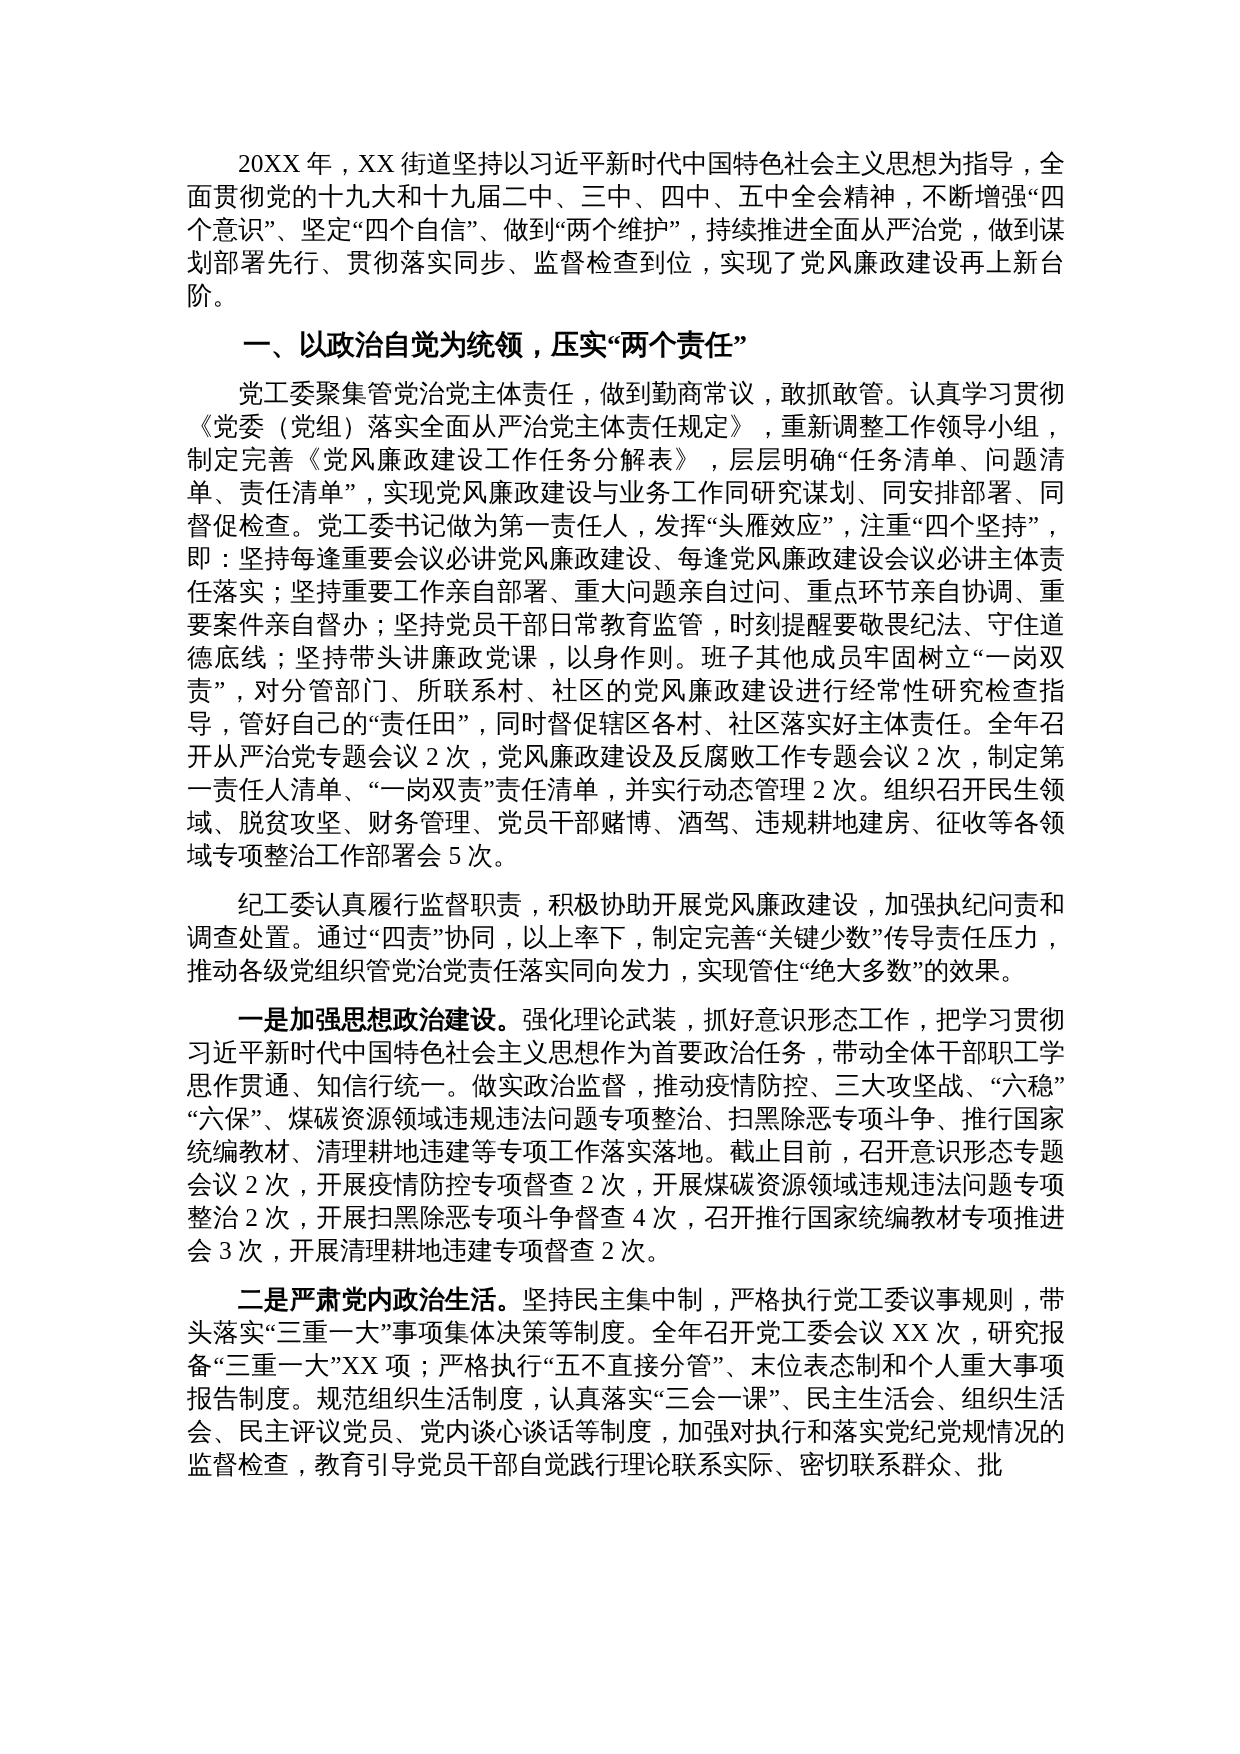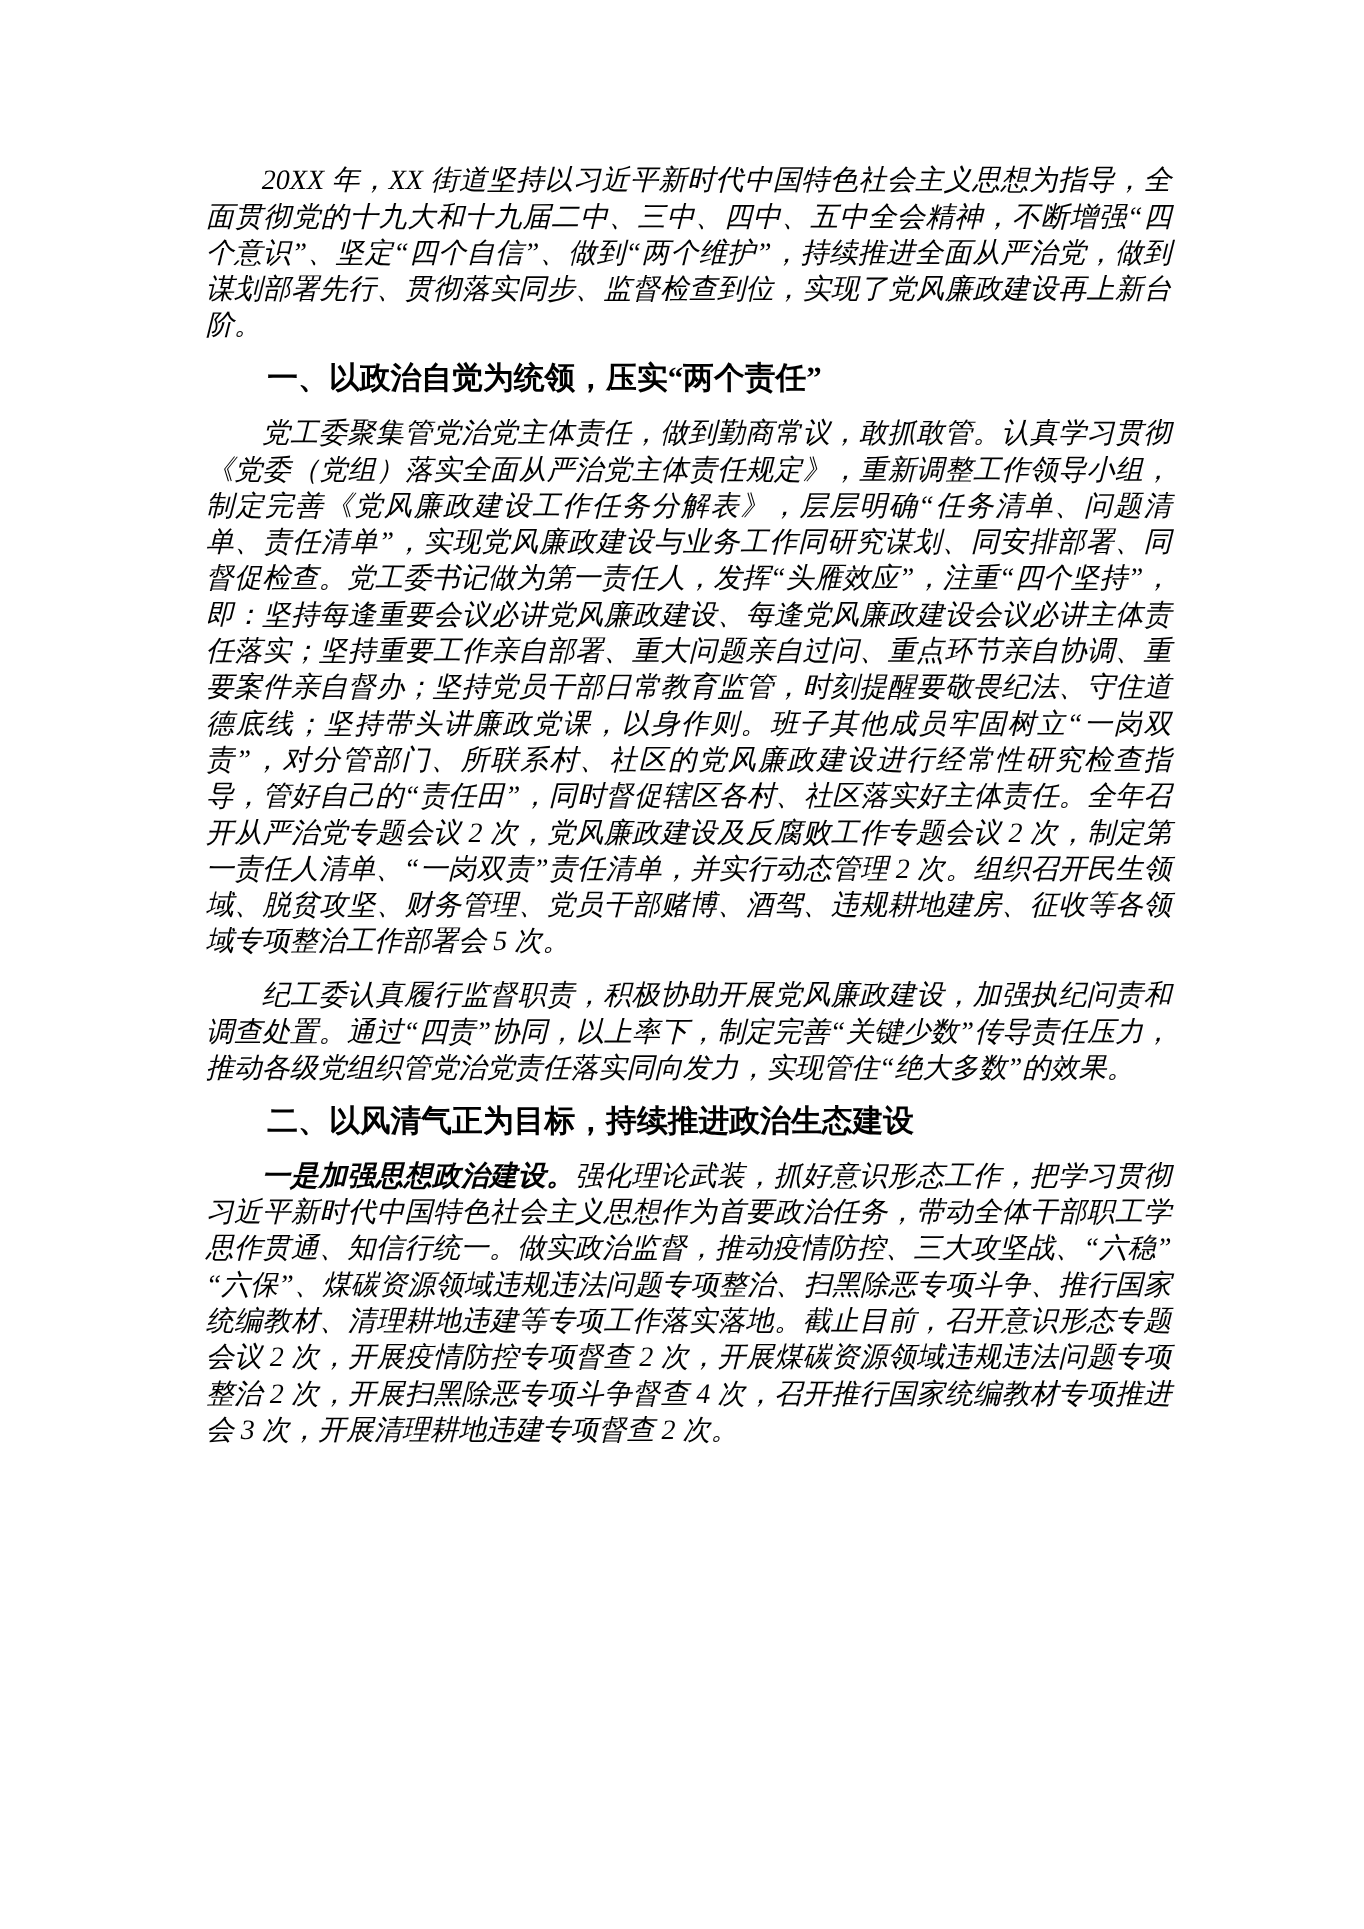--- a/index.html
+++ b/index.html
@@ -23,21 +23,20 @@
     width: 878px;
   }
   .body-para {
     font-size: 25.5px;
     line-height: 33px;
     margin: 0 0 16px 0;
     text-indent: 2em;
     text-align: justify;
     letter-spacing: 0;
     word-break: break-all;
-    font-style: italic;
   }
   .section-heading {
     font-size: 28px;
     line-height: 33px;
     font-weight: 700;
     margin: 0 0 16px 0;
     text-indent: 2em;
     text-align: left;
   }
   .lead {
@@ -46,16 +45,16 @@
 </style>
 </head>
 <body>
 
 <div class="page">
   <div class="content">
       <p class="body-para">20XX 年，XX 街道坚持以习近平新时代中国特色社会主义思想为指导，全面贯彻党的十九大和十九届二中、三中、四中、五中全会精神，不断增强“四个意识”、坚定“四个自信”、做到“两个维护”，持续推进全面从严治党，做到谋划部署先行、贯彻落实同步、监督检查到位，实现了党风廉政建设再上新台阶。</p>
       <h2 class="section-heading">一、以政治自觉为统领，压实“两个责任”</h2>
       <p class="body-para">党工委聚集管党治党主体责任，做到勤商常议，敢抓敢管。认真学习贯彻《党委（党组）落实全面从严治党主体责任规定》，重新调整工作领导小组，制定完善《党风廉政建设工作任务分解表》，层层明确“任务清单、问题清单、责任清单”，实现党风廉政建设与业务工作同研究谋划、同安排部署、同督促检查。党工委书记做为第一责任人，发挥“头雁效应”，注重“四个坚持”，即：坚持每逢重要会议必讲党风廉政建设、每逢党风廉政建设会议必讲主体责任落实；坚持重要工作亲自部署、重大问题亲自过问、重点环节亲自协调、重要案件亲自督办；坚持党员干部日常教育监管，时刻提醒要敬畏纪法、守住道德底线；坚持带头讲廉政党课，以身作则。班子其他成员牢固树立“一岗双责”，对分管部门、所联系村、社区的党风廉政建设进行经常性研究检查指导，管好自己的“责任田”，同时督促辖区各村、社区落实好主体责任。全年召开从严治党专题会议 2 次，党风廉政建设及反腐败工作专题会议 2 次，制定第一责任人清单、“一岗双责”责任清单，并实行动态管理 2 次。组织召开民生领域、脱贫攻坚、财务管理、党员干部赌博、酒驾、违规耕地建房、征收等各领域专项整治工作部署会 5 次。</p>
       <p class="body-para">纪工委认真履行监督职责，积极协助开展党风廉政建设，加强执纪问责和调查处置。通过“四责”协同，以上率下，制定完善“关键少数”传导责任压力，推动各级党组织管党治党责任落实同向发力，实现管住“绝大多数”的效果。</p>
-      <h2 class="section-heading">二、以风清气正为目标，持续推进政治生态建设</h2>
       <p class="body-para"><strong class="lead">一是加强思想政治建设。</strong>强化理论武装，抓好意识形态工作，把学习贯彻习近平新时代中国特色社会主义思想作为首要政治任务，带动全体干部职工学思作贯通、知信行统一。做实政治监督，推动疫情防控、三大攻坚战、“六稳”“六保”、煤碳资源领域违规违法问题专项整治、扫黑除恶专项斗争、推行国家统编教材、清理耕地违建等专项工作落实落地。截止目前，召开意识形态专题会议 2 次，开展疫情防控专项督查 2 次，开展煤碳资源领域违规违法问题专项整治 2 次，开展扫黑除恶专项斗争督查 4 次，召开推行国家统编教材专项推进会 3 次，开展清理耕地违建专项督查 2 次。</p>
+      <p class="body-para"><strong class="lead">二是严肃党内政治生活。</strong>坚持民主集中制，严格执行党工委议事规则，带头落实“三重一大”事项集体决策等制度。全年召开党工委会议 XX 次，研究报备“三重一大”XX 项；严格执行“五不直接分管”、末位表态制和个人重大事项报告制度。规范组织生活制度，认真落实“三会一课”、民主生活会、组织生活会、民主评议党员、党内谈心谈话等制度，加强对执行和落实党纪党规情况的监督检查，教育引导党员干部自觉践行理论联系实际、密切联系群众、批</p>
     </div>
 </div>
 
 </body></html>

